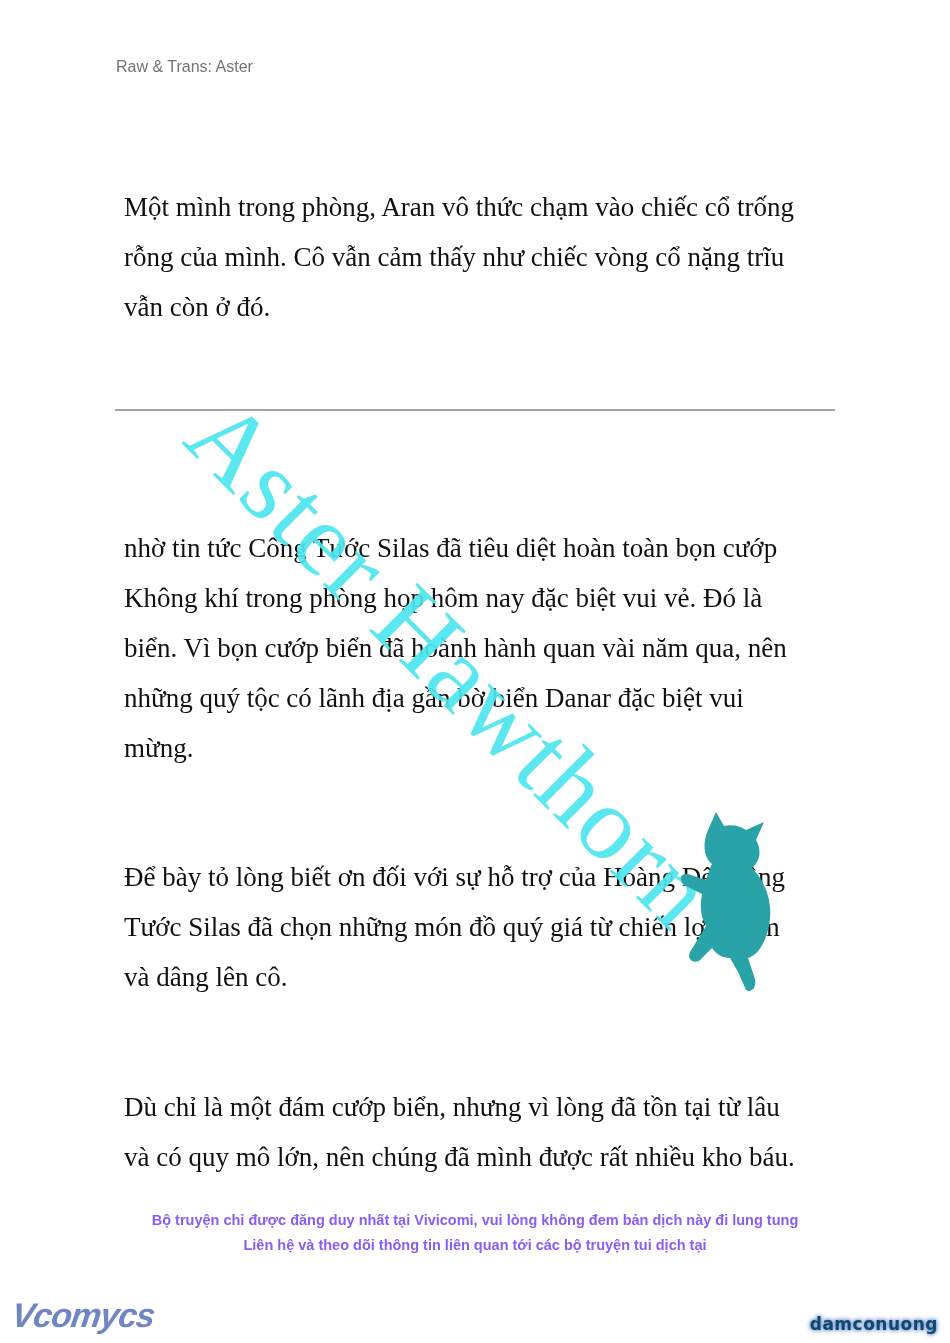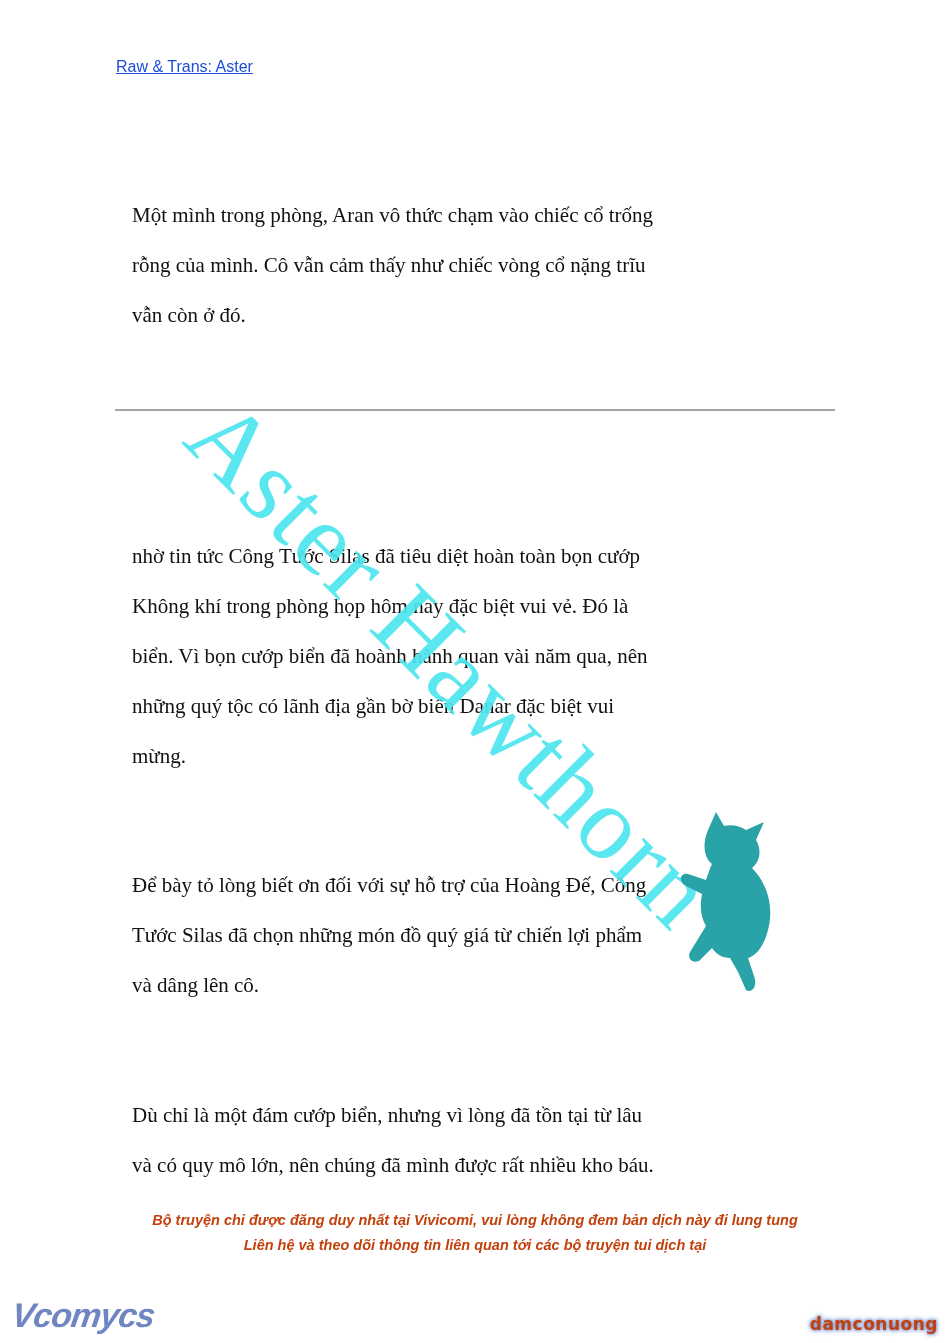--- a/index.html
+++ b/index.html
@@ -12,32 +12,31 @@
       height: 1343px;
       position: relative;
       overflow: hidden;
     }
     .header-credit {
       position: absolute;
       left: 116px;
       top: 58px;
       font-family: "Liberation Sans", sans-serif;
       font-size: 16px;
-      color: #1d4ed8;
-      text-decoration: underline;
+      color: #737373;
     }
     .para {
       position: absolute;
       left: 116px;
       width: 730px;
       font-family: "Liberation Serif", serif;
-      font-size: 21px;
+      font-size: 27px;
       line-height: 50px;
       color: #111111;
-      margin: 16px;
+      margin: 8px;
     }
     .para span { display: block; white-space: nowrap; }
     #p1 { top: 174px; }
     #p2 { top: 515px; }
     #p3 { top: 844px; }
     #p4 { top: 1074px; }
     .divider {
       position: absolute;
       left: 115px;
       top: 409px;
@@ -45,25 +44,24 @@
       height: 2px;
       background: #a6a6a6;
     }
     .footer-notice {
       position: absolute;
       left: 0;
       width: 950px;
       top: 1208px;
       text-align: center;
       font-family: "Liberation Sans", sans-serif;
-      font-style: italic;
       font-weight: bold;
       font-size: 14.5px;
       line-height: 25px;
-      color: #c2410c;
+      color: #8b5cf6;
     }
     .footer-notice span { display: block; }
     .watermark {
       position: absolute;
       left: 118px;
       top: 570px;
       font-family: "Liberation Serif", serif;
       font-size: 104px;
       color: #4ee6ee;
       opacity: 0.92;
@@ -94,21 +92,21 @@
       letter-spacing: -1px;
       transform: skewX(-8deg);
     }
     .logo-right {
       position: absolute;
       right: 12px;
       top: 1314px;
       font-family: "DejaVu Sans", sans-serif;
       font-weight: bold;
       font-size: 17px;
-      color: #c2410c;
+      color: #0c4a6e;
       text-shadow: 0 0 3px #7f96cf, 0 0 4px #7f96cf, 0 0 6px #a9b9e6;
       letter-spacing: 0.5px;
     }
   </style>
 </head>
 <body>
 
 <div class="header-credit">Raw &amp; Trans: Aster</div>
 
 <div class="para" id="p1">

